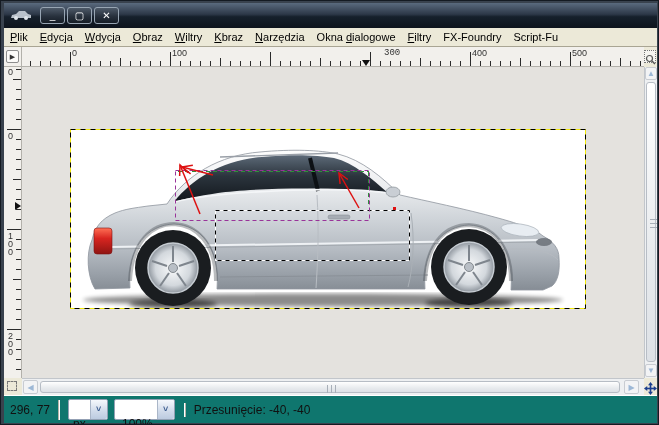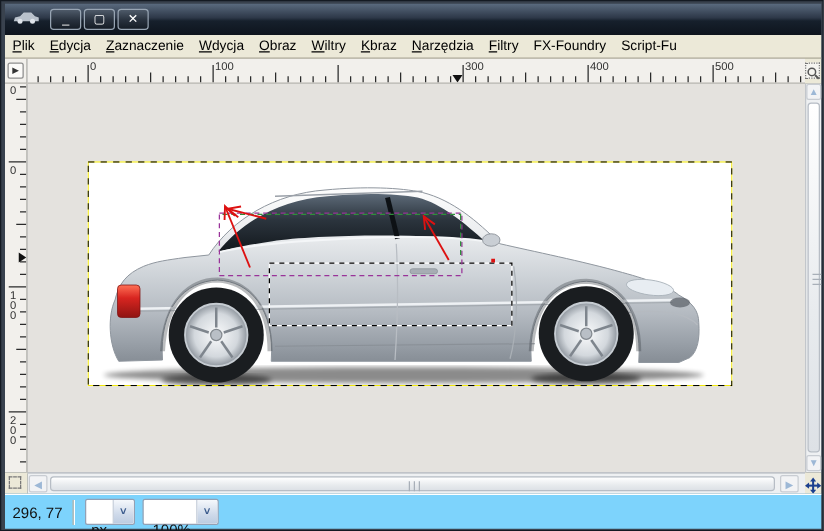--- a/index.html
+++ b/index.html
@@ -56,21 +56,21 @@
   .sbtn{position:absolute;background:#f2f3f5;border:1px solid #c8ccd2;color:#9db8d6;
     font-size:8px;text-align:center;border-radius:2px;}
   .sthumb{position:absolute;background:linear-gradient(#ffffff,#e8ebee 60%,#dde1e6);
     border:1px solid #b7bdc5;border-radius:3px;}
   .grip-h{position:absolute;top:3px;width:1px;height:8px;background:#a8afb8;}
   .grip-v{position:absolute;left:3px;height:1px;width:7px;background:#a8afb8;}
   .qmask-btn{position:absolute;left:3px;top:377px;width:18px;height:17px;background:#ece9d8;}
   .qmask-btn .g{position:absolute;left:3px;top:3px;width:10px;height:10px;border:1px dashed #777;}
   .nav-btn{position:absolute;left:643px;top:377px;width:13px;height:17px;background:#ece9d8;}
   
-  .statusbar{position:absolute;left:3px;top:394px;width:653px;height:28px;background:#7dd3fc;
+  .statusbar{position:absolute;left:3px;top:394px;width:653px;height:28px;background:#0f766e;
     border-top:1px solid #ffffff;display:flex;align-items:center;font-size:12px;color:#111;}
   .pos-label{width:52px;text-align:center;}
   .sep{width:2px;height:20px;border-left:1px solid #b6b3a8;border-right:1px solid #fff;margin:0 2px;}
   .combo{height:21px;background:#fff;border:1px solid #93a0b4;display:flex;align-items:center;
     border-radius:2px;margin-left:6px;}
   .combo .val{padding:0 4px;white-space:nowrap;margin-top:28px;}
   .combo .drop{width:17px;height:19px;border-left:1px solid #aab6c8;border-radius:0 2px 2px 0;
     background:linear-gradient(#f5f8fc,#cfdaea 60%,#bccbe0);color:#3a5a8c;font-size:9px;
     line-height:19px;text-align:center;font-weight:bold;}
   .status-msg{margin-left:10px;padding-left:8px;border-left:1px solid #b6b3a8;
@@ -92,26 +92,26 @@
     <span class="winbtns">
       <span class="winbtn">_</span>
       <span class="winbtn">▢</span>
       <span class="winbtn">✕</span>
     </span>
   </div>
 
   <div class="menubar" id="menubar">
       <span class="menu-item"><span class="mn">P</span><span>lik</span></span>
       <span class="menu-item"><span class="mn">E</span><span>dycja</span></span>
-      <span class="menu-item"><span class="mn">Z</span><span>aznaczenie</span></span>
       <span class="menu-item"><span class="mn">W</span><span>dycja</span></span>
       <span class="menu-item"><span class="mn">O</span><span>braz</span></span>
       <span class="menu-item"><span class="mn">W</span><span>iltry</span></span>
       <span class="menu-item"><span class="mn">K</span><span>braz</span></span>
       <span class="menu-item"><span class="mn">N</span><span>arzędzia</span></span>
+      <span class="menu-item"><span>Okna </span><span class="mn">d</span><span>ialogowe</span></span>
       <span class="menu-item"><span class="mn">F</span><span>iltry</span></span>
       <span class="menu-item"><span>FX-Foundry</span></span>
       <span class="menu-item"><span>Script-Fu</span></span>
     </div>
 
   <div class="corner-btn">
     <span class="btn">▶</span>
   </div>
 
   <div class="hruler" id="hruler">
@@ -173,21 +173,21 @@
       <span class="tick-h" style="left: 558px; height: 5px;"></span>
       <span class="tick-h" style="left: 568px; height: 5px;"></span>
       <span class="tick-h" style="left: 578px; height: 5px;"></span>
       <span class="tick-h" style="left: 588px; height: 5px;"></span>
       <span class="tick-h" style="left: 598px; height: 8px;"></span>
       <span class="tick-h" style="left: 608px; height: 5px;"></span>
       <span class="tick-h" style="left: 618px; height: 5px;"></span>
       <span class="rlabel" style="left: 50px;">0</span>
       <span class="rlabel" style="left: 150px;">100</span>
       <span class="rlabel" style="left: 250px; margin-top: 21px;">200</span>
-      <span class="rlabel" style="left: 350px;">300</span>
+      <span class="rlabel" style="left: 362px; font-family: Liberation Mono, monospace;">300</span>
       <span class="rlabel" style="left: 450px;">400</span>
       <span class="rlabel" style="left: 550px;">500</span>
       <span class="hmarker" style="left: 340px;"></span>
     </div>
   <div class="vruler" id="vruler">
       <span class="tick-v" style="top: 2px; width: 5px;"></span>
       <span class="tick-v" style="top: 12px; width: 8px;"></span>
       <span class="tick-v" style="top: 22px; width: 5px;"></span>
       <span class="tick-v" style="top: 32px; width: 5px;"></span>
       <span class="tick-v" style="top: 42px; width: 5px;"></span>
@@ -387,15 +387,16 @@
     <span class="pos-label">296, 77</span>
     <span class="sep"></span>
     <span class="combo">
       <span class="val" style="min-width:20px">px</span>
       <span class="drop">˅</span>
     </span>
     <span class="combo">
       <span class="val" style="min-width:42px;text-align:right">100%</span>
       <span class="drop">˅</span>
     </span>
+    <span class="status-msg">Przesunięcie: -40, -40</span>
   </div>
 
 </div>
 
 </body></html>

